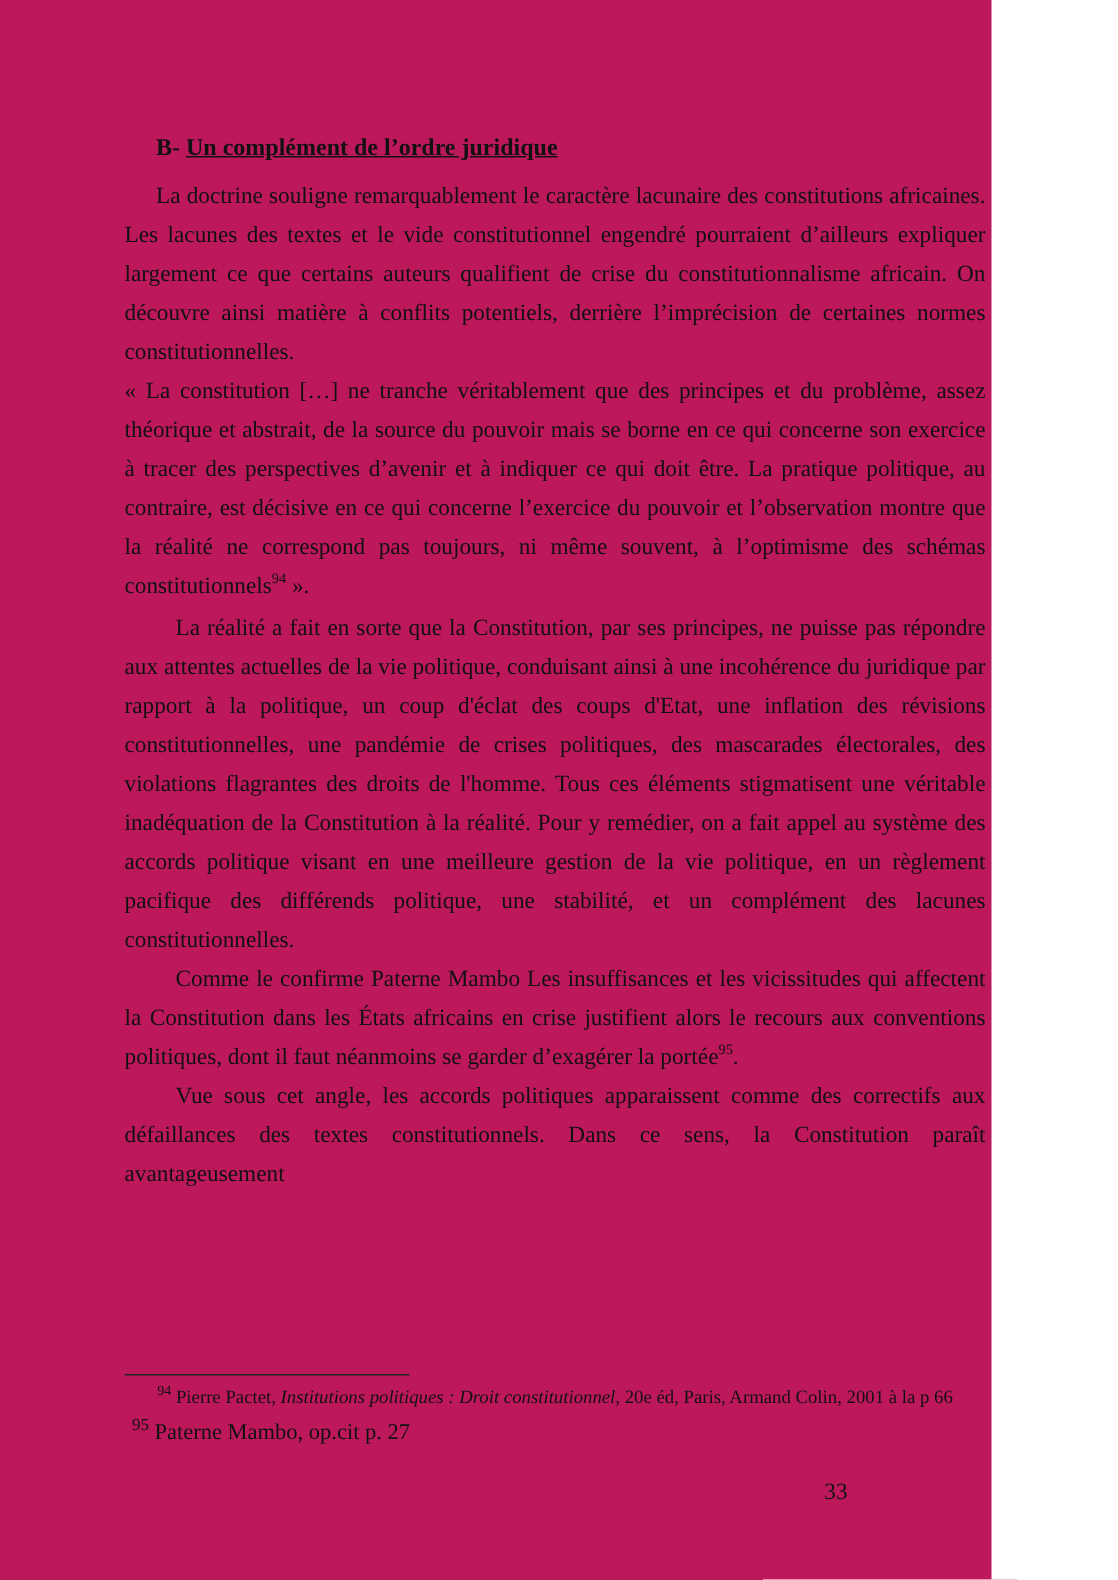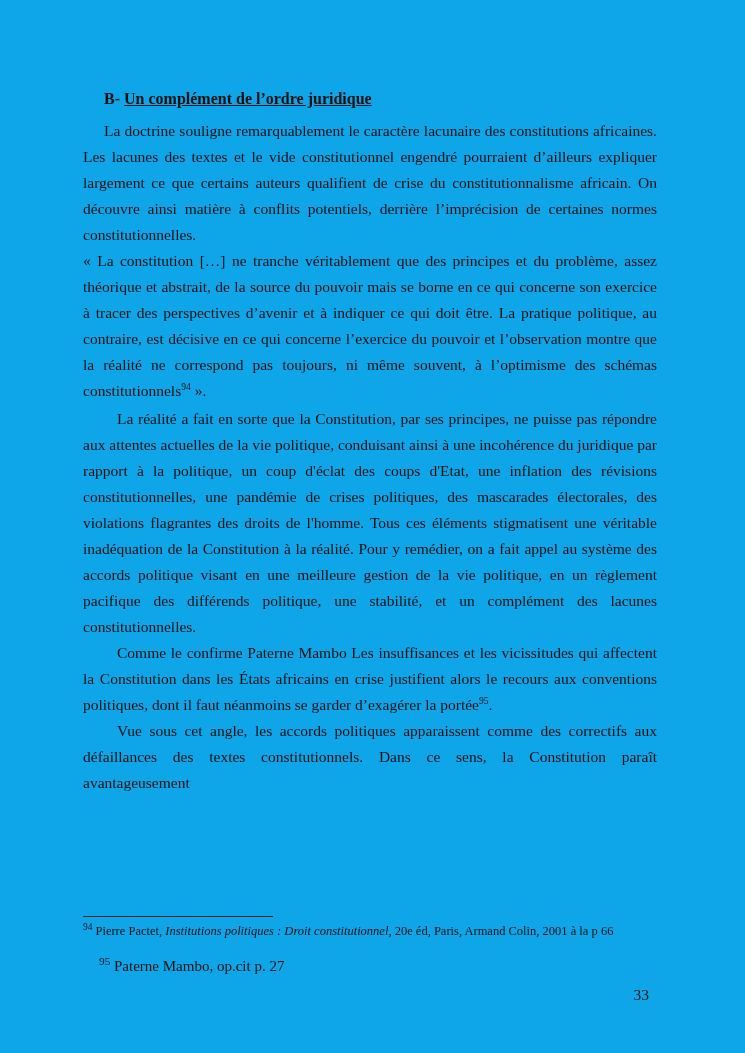--- a/index.html
+++ b/index.html
@@ -2,23 +2,23 @@
 <html><head>
 <meta charset="utf-8">
 <style>
   html, body {
     margin: 0;
     padding: 0;
     background: #ffffff;
   }
   .page {
     position: relative;
-    width: 745px;
+    width: 661px;
     height: 1053px;
-    background: #0ea5e9;
+    background: #be185d;
     font-family: "Liberation Serif", "DejaVu Serif", serif;
     color: #111111;
     overflow: hidden;
   }
   .content {
     position: absolute;
     left: 83px;
     top: 86px;
     width: 574px;
   }
@@ -55,25 +55,26 @@
   }
   .fn-separator {
     width: 190px;
     border-top: 1.5px solid #222222;
     margin-bottom: 5px;
   }
   .footnote-94 {
     font-size: 12.5px;
     line-height: 18px;
     margin: 0;
+    text-align: center;
   }
   .footnote-95 {
     font-size: 15px;
     line-height: 20px;
-    margin: 16px;
+    margin: 5px;
   }
   .footnote-94 sup.fnref, .footnote-95 sup.fnref {
     font-size: 0.75em;
   }
   .page-number {
     position: absolute;
     right: 96px;
     top: 966px;
     font-size: 15.5px;
     margin-top: 20px;

